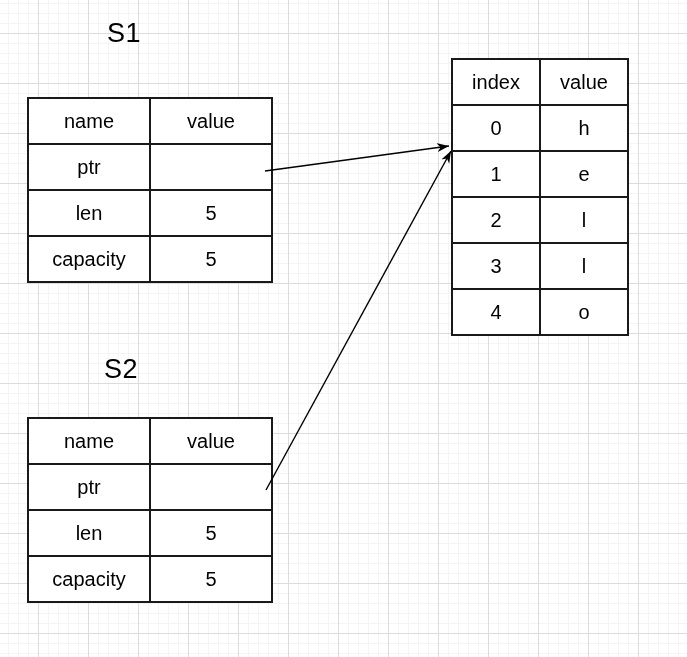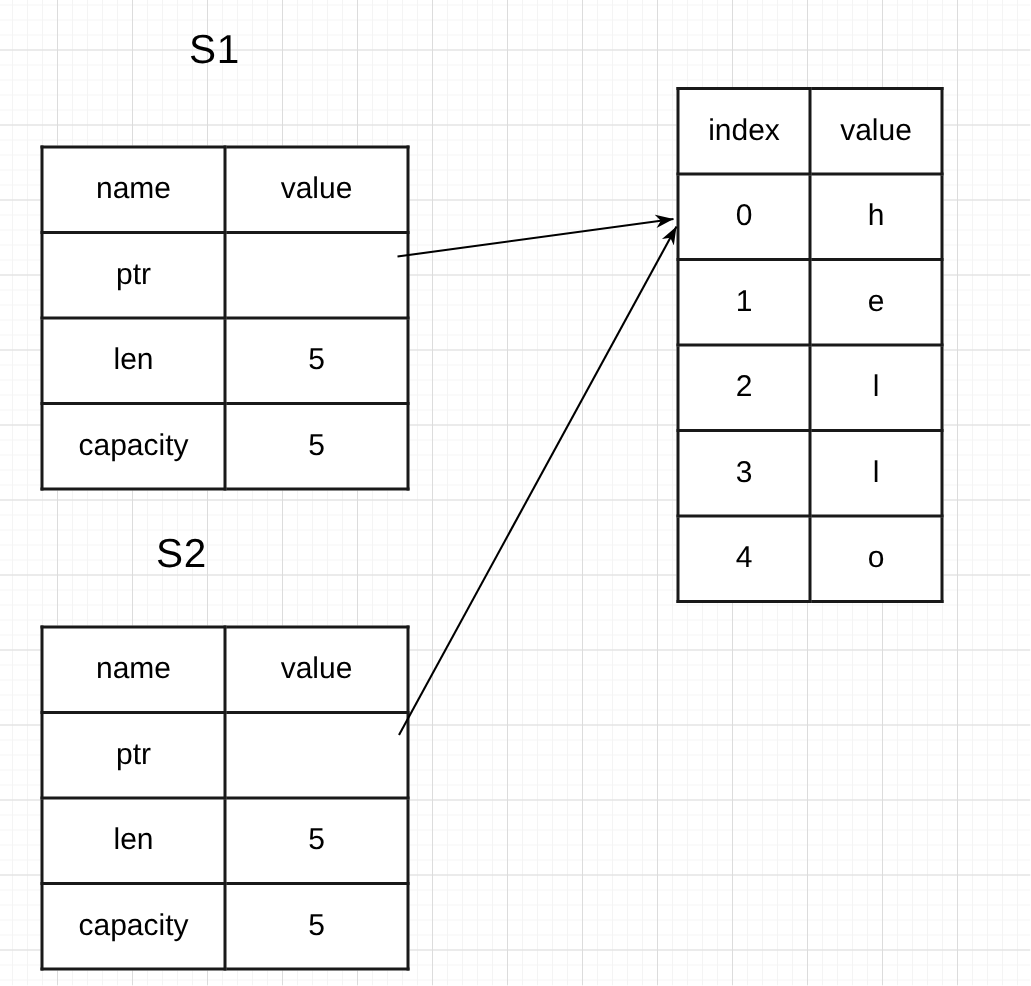--- a/index.html
+++ b/index.html
@@ -29,35 +29,35 @@
     background-position: 38px 33px, 38px 33px, 8px 3px, 8px 3px;
   }
 
   .struct-title {
     position: absolute;
     font-size: 27px;
     line-height: 1;
     color: var(--text);
     letter-spacing: 0.5px;
   }
-  #s1-title { left: 126px; top: 20px; }
+  #s1-title { left: 107px; top: 20px; }
   #s2-title { left: 104px; top: 356px; }
 
   table.memtable {
     position: absolute;
     border-collapse: collapse;
     table-layout: fixed;
     background: var(--background);
     font-size: 20px;
     text-align: center;
   }
   table.memtable td {
     border: 2px solid var(--table-border);
     height: 46px;
-    padding: 16px;
+    padding: 5px;
     text-align: center;
     vertical-align: middle;
     overflow: hidden;
   }
 
   #s1-table { left: 27px; top: 97px; width: 238px; }
   #s2-table { left: 27px; top: 417px; width: 238px; }
   #s1-table td, #s2-table td { width: 122px; }
 
   #heap-table { left: 451px; top: 58px; width: 176px; }

